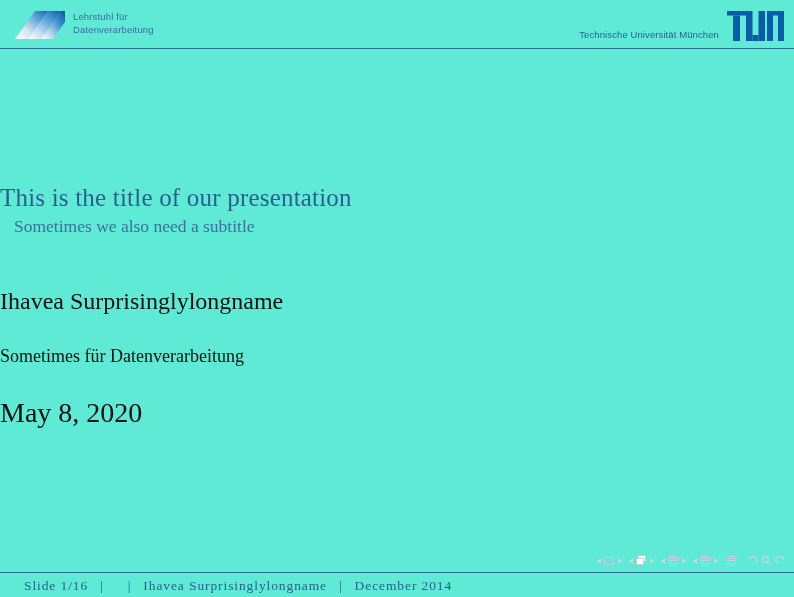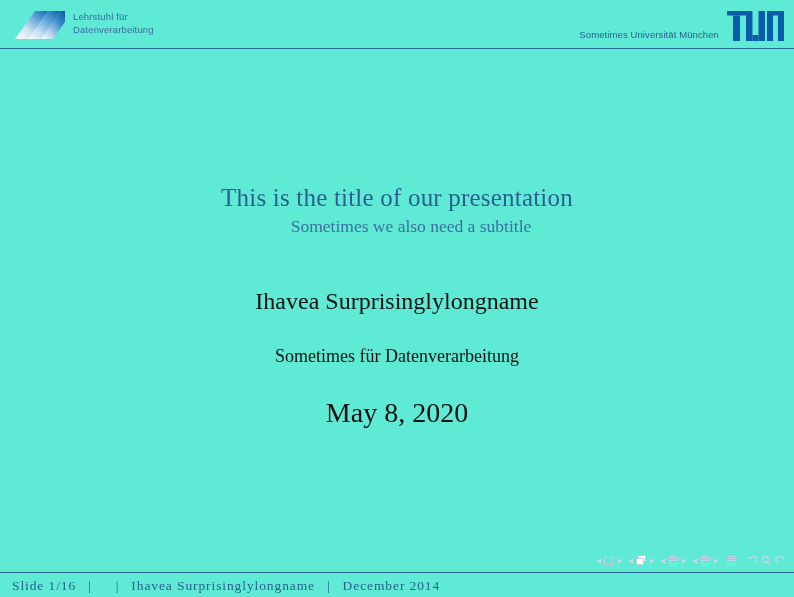--- a/index.html
+++ b/index.html
@@ -63,21 +63,20 @@
     height: 1.2px;
     background: #2a6a92;
   }
 
   
   .titlepage {
     position: absolute;
     left: 0; top: 49px;
     width: 686px;
     height: 520px;
-    text-align: center;
     text-decoration: underline;
   }
   .title {
     position: absolute;
     left: 0; top: 135px;
     width: 794px;
     font-size: 25px;
     color: #2b5f91;
     letter-spacing: 0.2px;
   }
@@ -191,21 +190,21 @@
     height: 22px;
     display: flex;
     align-items: center;
     font-family: "Liberation Serif", serif;
     font-size: 13.5px;
     color: #2a5f91;
     letter-spacing: 0.9px;
   }
   .footer .cell { white-space: nowrap; }
   .footer .sep { padding: 0 12px; color: #2a5f91; }
-  .footer .pad-left { padding-left: 12px; }
+  .footer .pad-left { padding-left: 24px; }
 </style>
 </head>
 <body>
 
 <div class="slide">
 
   <div class="header">
 
     <div class="logo-dv">
       <svg width="52" height="31" viewBox="0 0 52 31" xmlns="http://www.w3.org/2000/svg">
@@ -233,21 +232,21 @@
         <polygon points="14,30 27,30 47,2 34,2" fill="url(#gbar2)"></polygon>
         <polygon points="27,30 39,30 51,13 51,2 47,2" fill="url(#gbar3)"></polygon>
       </svg>
     </div>
 
     <div class="dept-text">
       <span>Lehrstuhl für</span>
       <span>Datenverarbeitung</span>
     </div>
 
-    <div class="tum-name">Sometimes Universität München</div>
+    <div class="tum-name">Technische Universität München</div>
 
     <div class="tum-logo">
       <svg width="57" height="30" viewBox="0 0 57 30" xmlns="http://www.w3.org/2000/svg">
         <g fill="#0a5ca8">
 
           <rect x="0" y="0" width="19" height="4.5"></rect>
           <rect x="6" y="4.5" width="7" height="25.5"></rect>
 
           <rect x="19" y="0" width="6.5" height="30"></rect>
           <rect x="25.5" y="24" width="6" height="6"></rect>

